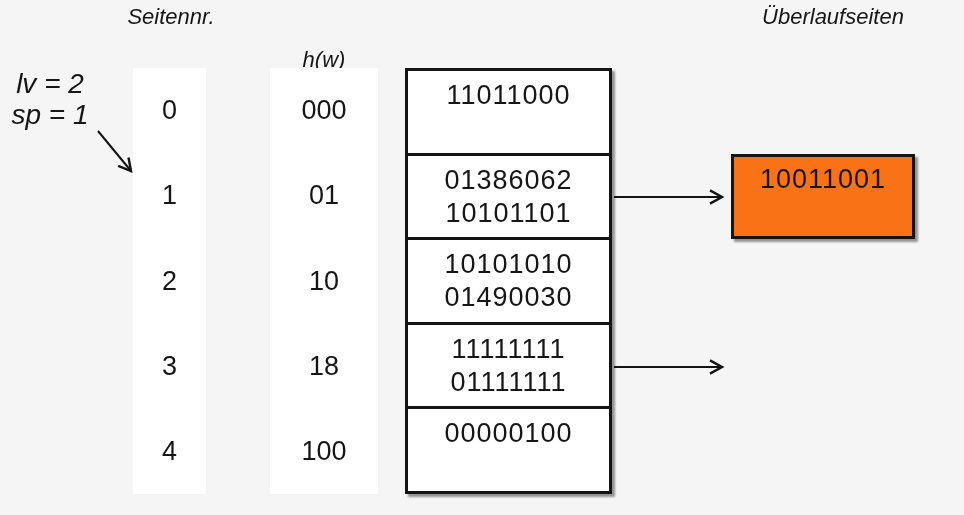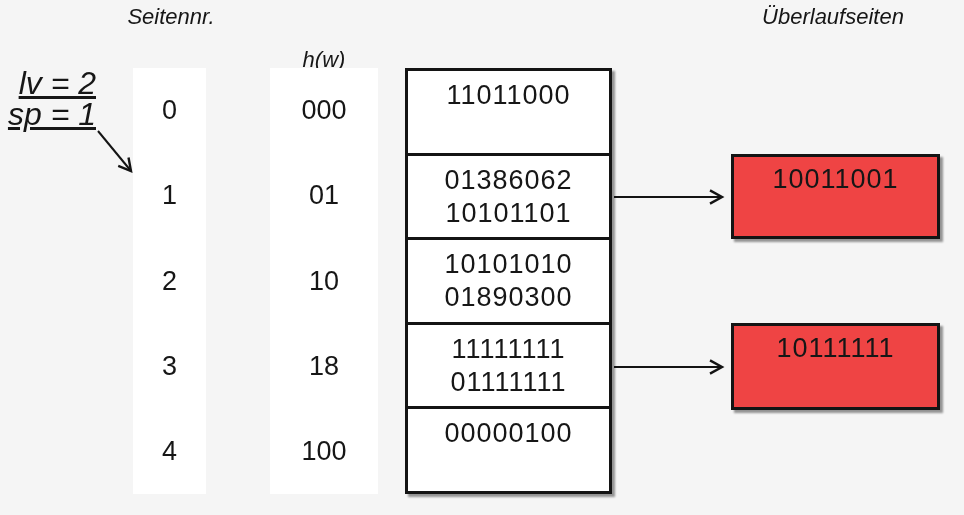--- a/index.html
+++ b/index.html
@@ -28,26 +28,25 @@
   #hdr-hw       { left: 324px; margin-top: 43px; }
   #hdr-seiten   { left: 508px; }
   #hdr-ueberlauf{ left: 833px; }
 
   
   .annotation {
     position: absolute;
     left: 4px;
     top: 68px;
     width: 92px;
-    text-align: right;
-    font-size: 32px;
+    text-align: center;
+    font-size: 28px;
     font-style: italic;
     line-height: 31px;
     white-space: nowrap;
-    text-decoration: underline;
   }
 
   
   .strip {
     position: absolute;
     top: 68px;
     height: 426px;
     background: #ffffff;
     display: flex;
     flex-direction: column;
@@ -88,23 +87,23 @@
     font-size: 27px;
     line-height: 33px;
     letter-spacing: 1px;
   }
   .bline:empty { display: none; }
 
   
   .obox {
     position: absolute;
     left: 731px;
-    width: 209px;
+    width: 184px;
     box-sizing: border-box;
-    background: #ef4444;
+    background: #f97316;
     border: 3px solid #141414;
     box-shadow: 3px 3px 2px rgba(0,0,0,0.40);
     text-align: center;
     padding-top: 6px;
   }
   #obox-1 { top: 154px; height: 85px; }
   #obox-2 { top: 323px; height: 87px; }
 
   
   .arrows {
@@ -149,37 +148,34 @@
     <div class="trow">
       <div class="bline">11011000</div>
 
     </div>
     <div class="trow">
       <div class="bline">01386062</div>
       <div class="bline">10101101</div>
     </div>
     <div class="trow">
       <div class="bline">10101010</div>
-      <div class="bline">01890300</div>
+      <div class="bline">01490030</div>
     </div>
     <div class="trow">
       <div class="bline">11111111</div>
       <div class="bline">01111111</div>
     </div>
     <div class="trow">
       <div class="bline">00000100</div>
 
     </div>
   </div>
 
   <div class="obox" id="obox-1">
     <div class="bline">10011001</div>
-  </div>
-  <div class="obox" id="obox-2">
-    <div class="bline">10111111</div>
   </div>
 
   <svg class="arrows" viewBox="0 0 964 515" xmlns="http://www.w3.org/2000/svg">
     <defs>
       <marker id="arrowhead" viewBox="0 0 12 12" refX="10" refY="6" markerWidth="8" markerHeight="8" orient="auto-start-reverse">
         <path d="M1,1 L10,6 L1,11" fill="none" stroke="#141414" stroke-width="1.8"></path>
       </marker>
     </defs>
     <line x1="98" y1="131" x2="131" y2="171" stroke="#141414" stroke-width="2" marker-end="url(#arrowhead)"></line>
     <line x1="614" y1="197" x2="722" y2="197" stroke="#141414" stroke-width="2" marker-end="url(#arrowhead)"></line>

